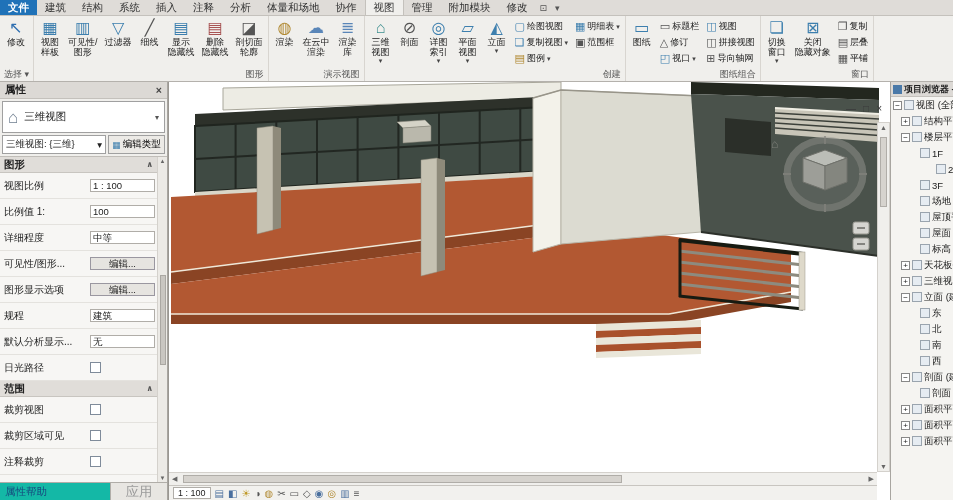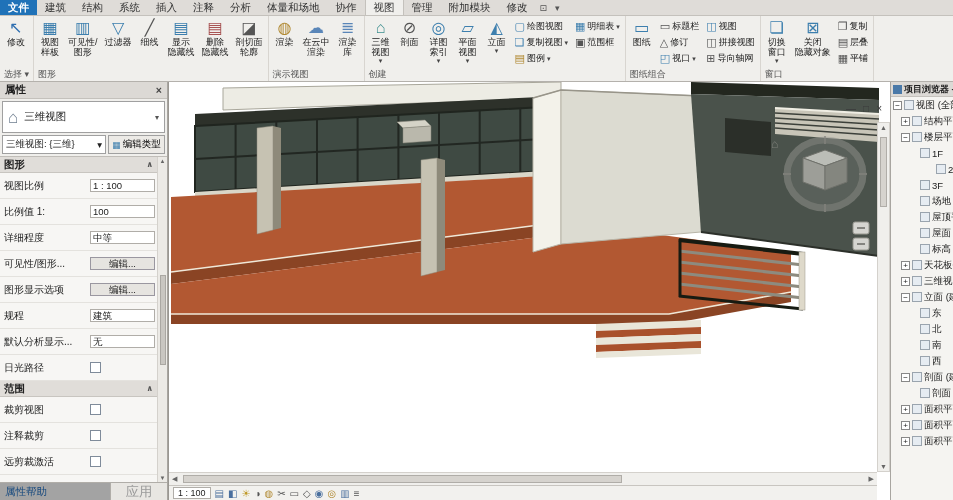--- a/index.html
+++ b/index.html
@@ -10,21 +10,21 @@
   .tabbar{height:16px;display:flex;align-items:stretch;background:#dfdcd8;border-bottom:1px solid #c4c1bc;}
   .tab{padding:1px 8px;font-size:10.5px;color:#333;display:flex;align-items:center;cursor:default;white-space:nowrap;}
   .tab.file{background:var(--accent,#1f72b8);color:#fff;font-weight:bold;}
   .tab.active{background:#f0efec;border-left:1px solid #c4c1bc;border-right:1px solid #c4c1bc;}
   .tab-ico{display:flex;align-items:center;padding:0 4px;color:#555;font-size:9px;}
 
   
   .ribbon{height:66px;background:#f0efec;display:flex;border-bottom:1px solid #b4b1ac;overflow:hidden;}
   .panel{display:flex;flex-direction:column;border-right:1px solid #d8d5d0;flex:none;}
   .panel-content{flex:1;display:flex;align-items:stretch;padding:1px 2px;gap:1px;}
-  .panel-label{height:13px;font-size:9px;color:#555;text-align:left;line-height:12px;white-space:nowrap;padding:0 4px;}
+  .panel-label{height:13px;font-size:9px;color:#555;text-align:right;line-height:12px;white-space:nowrap;padding:0 4px;}
   .btn-large{display:flex;flex-direction:column;align-items:center;justify-content:flex-start;padding:1px 3px;min-width:28px;}
   .btn-large .ico{font-size:16px;line-height:19px;}
   .btn-large .lbl{font-size:9px;line-height:10px;text-align:center;color:#222;white-space:nowrap;}
   .arrow{font-size:7px;color:#444;line-height:7px;}
   .stack{display:flex;flex-direction:column;justify-content:flex-start;padding-top:1px;}
   .btn-small{display:flex;align-items:center;height:16px;padding:0 3px;font-size:9px;gap:2px;white-space:nowrap;}
   .btn-small .ico{font-size:11px;line-height:11px;}
 
   
   .main{display:flex;height:418px;}
@@ -45,21 +45,21 @@
   .prow{display:flex;height:26px;border-bottom:1px solid #e4e2de;align-items:center;padding-right:12px;}
   .prow .pl{width:90px;padding-left:4px;overflow:hidden;white-space:nowrap;font-size:10px;flex:none;}
   .prow .pv{flex:1;display:flex;align-items:center;overflow:hidden;}
   .vbox{background:#fff;border:1px solid #b0ada8;height:13px;line-height:11px;padding:0 2px;flex:1;font-size:9.5px;overflow:hidden;white-space:nowrap;}
   .vbox.vdis{color:#8a8a8a;background:#f1efec;}
   .vbtn{background:#e6e4e0;border:1px solid #9a97a0;height:13px;line-height:11px;padding:0 6px;font-size:9.5px;flex:1;text-align:center;}
   .cb{width:11px;height:11px;background:#fff;border:1px solid #7f8b9a;flex:none;}
   .pscroll{position:absolute;right:0;top:0;bottom:0;width:10px;background:#eceae6;border-left:1px solid #d4d1cc;display:flex;flex-direction:column;align-items:center;justify-content:space-between;font-size:6px;color:#666;padding:1px 0;}
   .pthumb{width:6px;height:90px;background:#c9c6c1;border:1px solid #aaa7a2;}
   .props-footer{height:18px;display:flex;border-top:1px solid #b0ada8;align-items:stretch;}
-  .help{flex:1;display:flex;align-items:center;padding:0 5px;background:#a3a3a3;color:#17497e;border-right:1px solid #b0ada8;}
+  .help{flex:1;display:flex;align-items:center;padding:0 5px;background:#14b8a6;color:#17497e;border-right:1px solid #b0ada8;}
   .apply{width:56px;display:flex;align-items:center;justify-content:center;color:#9a9a9a;background:#e8e6e2;border:none;}
 
   
   .viewport{flex:1;position:relative;background:#fff;overflow:hidden;border-left:1px solid #9a9792;}
   .viewport svg{position:absolute;left:0;top:0;}
   .win-controls{position:absolute;top:22px;right:8px;display:flex;gap:7px;color:#3a3a3a;font-size:10px;line-height:10px;}
   .vscroll{position:absolute;top:40px;right:0;bottom:28px;width:13px;background:#f0efec;border:1px solid #d4d1cc;color:#666;}
   .vscroll .sa{position:absolute;left:0;right:0;text-align:center;font-size:7px;}
   .vscroll .sa.top{top:1px;} .vscroll .sa.bot{bottom:1px;}
   .vthumb{position:absolute;left:2px;right:2px;top:14px;height:70px;background:#d6d3ce;border:1px solid #b0ada8;}
@@ -388,20 +388,26 @@
               <span>范围</span>
               <span class="caret">∧</span>
             </div>
             <div class="prow">
               <div class="pl">裁剪视图</div>
               <div class="pv">
                 <span class="cb"></span>
               </div>
             </div>
             <div class="prow">
+              <div class="pl">裁剪区域可见</div>
+              <div class="pv">
+                <span class="cb"></span>
+              </div>
+            </div>
+            <div class="prow">
               <div class="pl">注释裁剪</div>
               <div class="pv">
                 <span class="cb"></span>
               </div>
             </div>
             <div class="prow">
               <div class="pl">远剪裁激活</div>
               <div class="pv">
                 <span class="cb"></span>
               </div>

